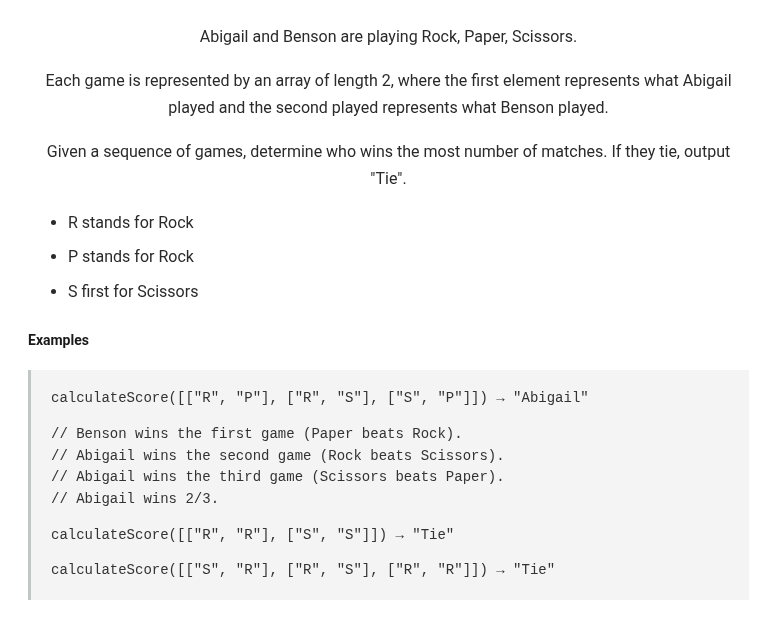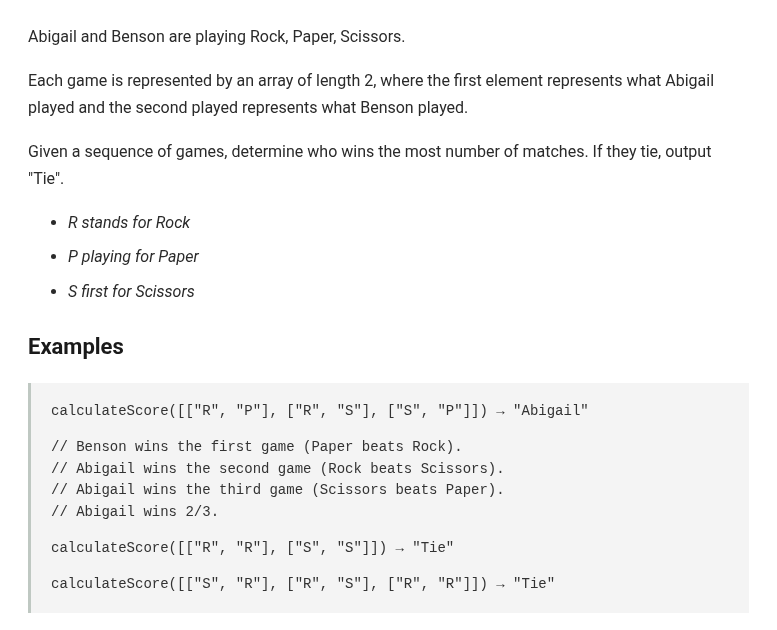--- a/index.html
+++ b/index.html
@@ -12,34 +12,34 @@
       background: #ffffff;
       color: #222;
       padding: 24px 28px;
       width: 777px;
       font-size: 16px;
       line-height: 1.65;
     }
     .para {
       margin-bottom: 18px;
       color: #2a2a2a;
+      text-align: center;
     }
     ul.legend {
       list-style: disc;
       padding-left: 40px;
       margin-top: 6px;
       margin-bottom: 24px;
-      font-style: italic;
     }
     ul.legend li {
       margin-bottom: 8px;
       color: #2a2a2a;
     }
     h2.examples-heading {
-      font-size: 22px;
+      font-size: 14px;
       font-weight: 700;
       color: #1a1a1a;
       margin-top: 10px;
       margin-bottom: 18px;
     }
     pre.code-block {
       background: #f4f4f4;
       border-left: 3px solid #bfc8c2;
       padding: 18px 20px;
       font-family: Consolas, "Courier New", monospace;
@@ -59,19 +59,19 @@
   </style>
 </head>
 <body>
 
 <p class="para">Abigail and Benson are playing Rock, Paper, Scissors.</p>
 <p class="para">Each game is represented by an array of length 2, where the first element represents what Abigail played and the second played represents what Benson played.</p>
 <p class="para">Given a sequence of games, determine who wins the most number of matches. If they tie, output "Tie".</p>
 
 <ul class="legend">
   <li>R stands for Rock</li>
-  <li>P playing for Paper</li>
+  <li>P stands for Rock</li>
   <li>S first for Scissors</li>
 </ul>
 
 <h2 class="examples-heading">Examples</h2>
 
 <pre class="code-block"><span class="code-line">calculateScore([["R", "P"], ["R", "S"], ["S", "P"]]) → "Abigail"</span><span class="gap"></span><span class="code-line">// Benson wins the first game (Paper beats Rock).</span><span class="code-line">// Abigail wins the second game (Rock beats Scissors).</span><span class="code-line">// Abigail wins the third game (Scissors beats Paper).</span><span class="code-line">// Abigail wins 2/3.</span><span class="gap"></span><span class="code-line">calculateScore([["R", "R"], ["S", "S"]]) → "Tie"</span><span class="gap"></span><span class="code-line">calculateScore([["S", "R"], ["R", "S"], ["R", "R"]]) → "Tie"</span></pre>
 
 </body></html>

